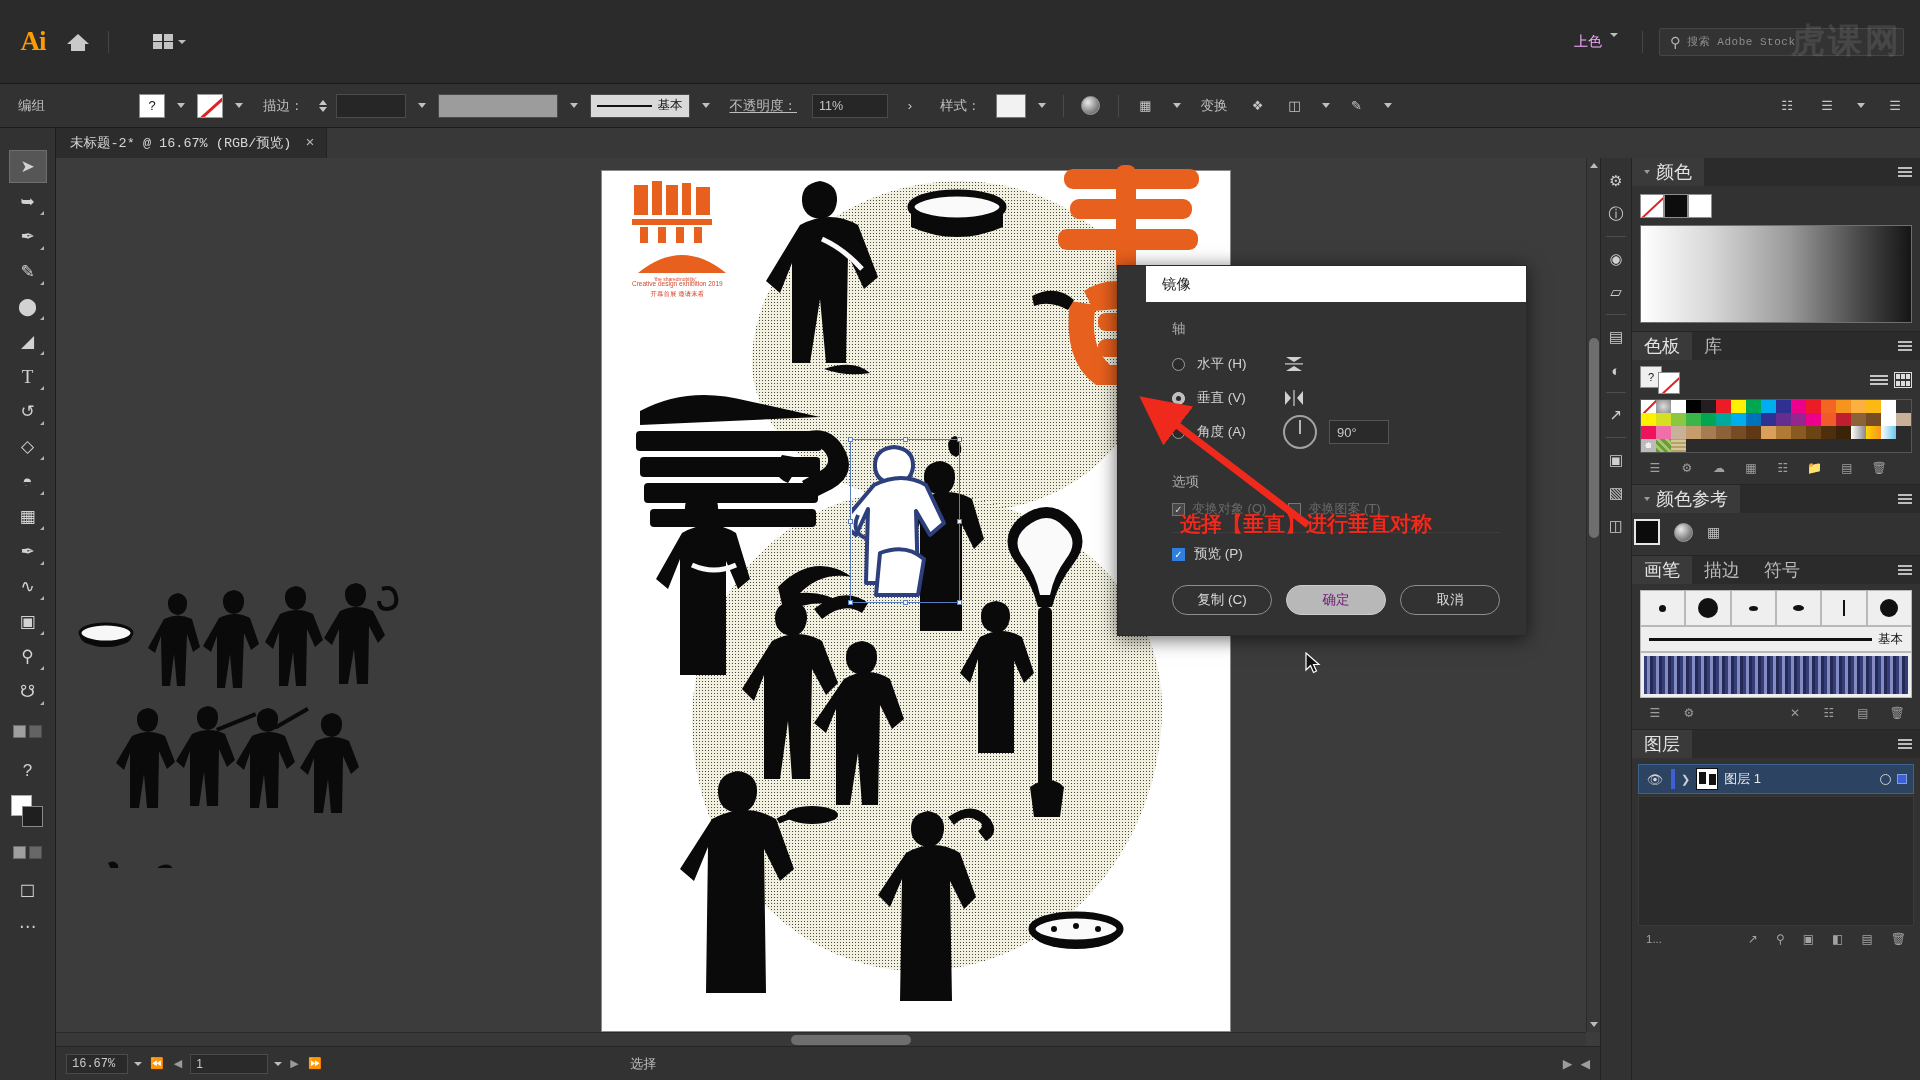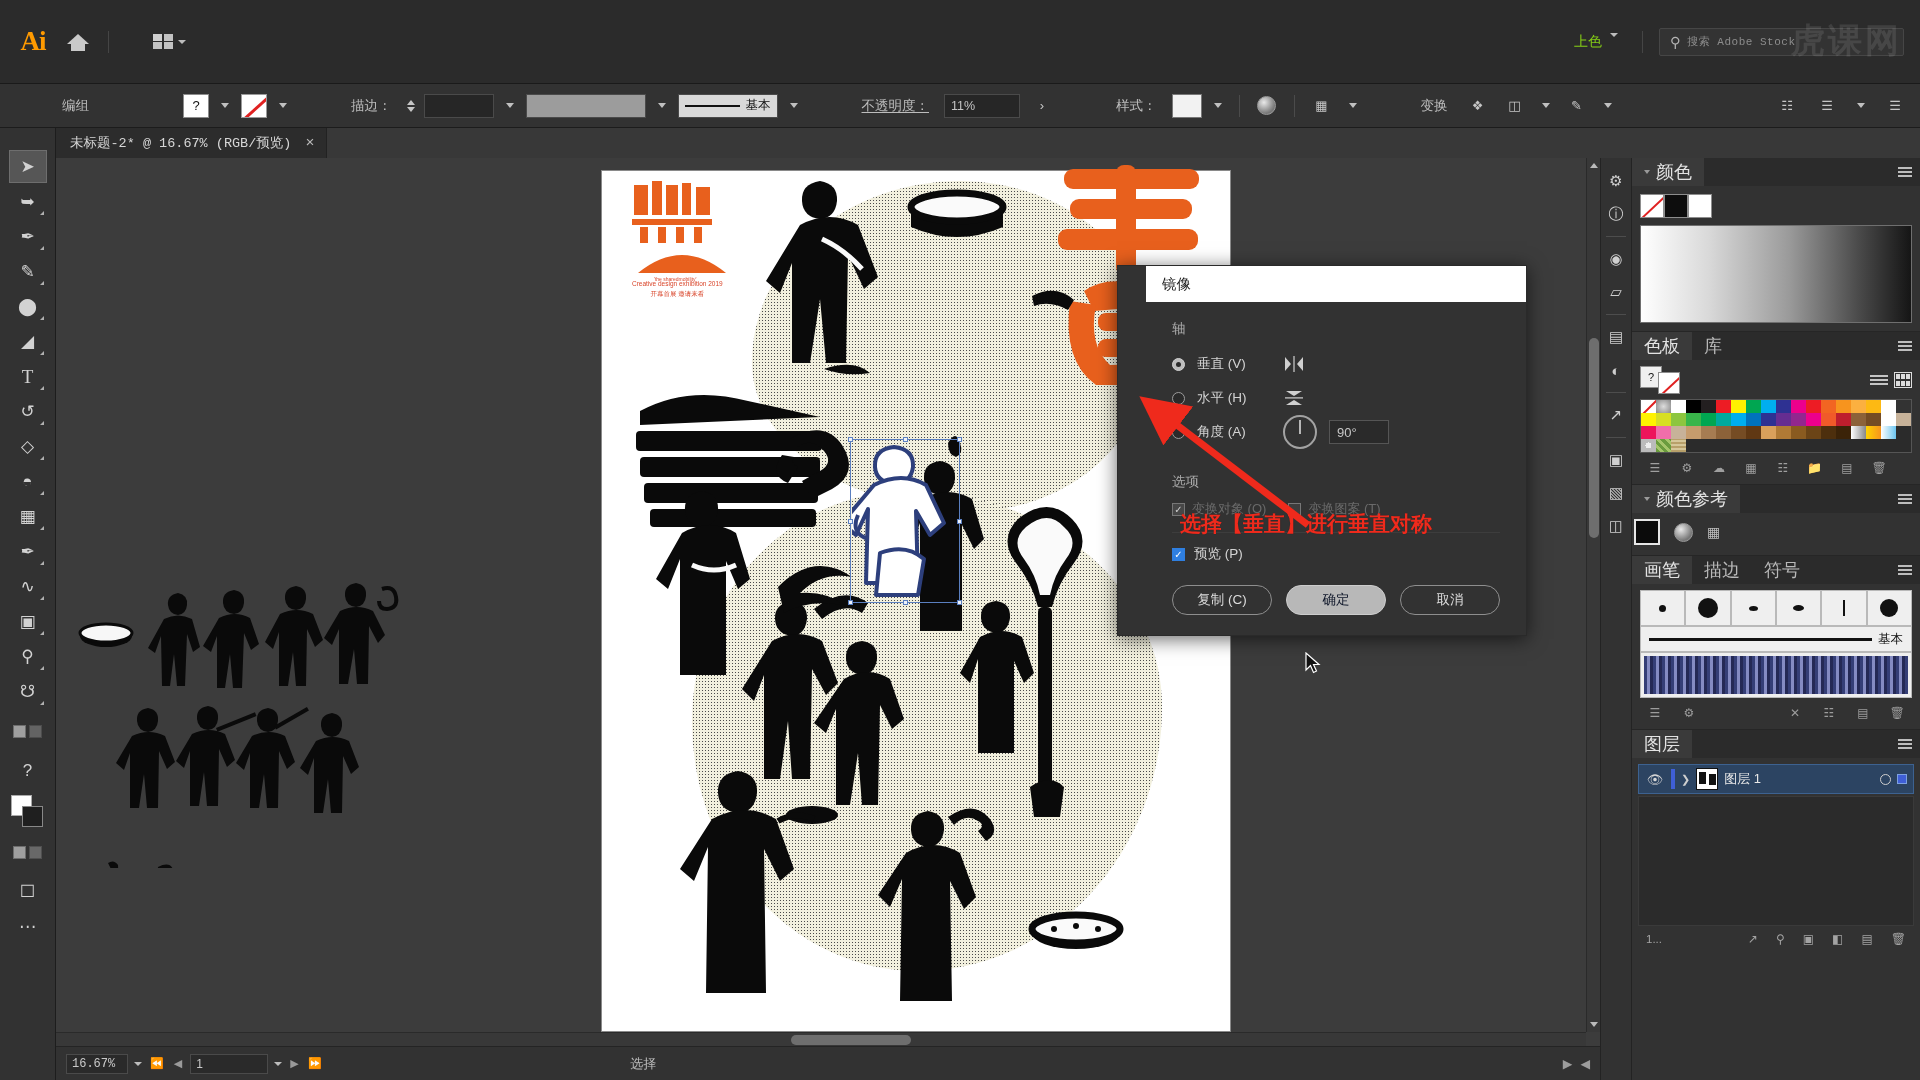--- a/index.html
+++ b/index.html
@@ -37,39 +37,39 @@
   .menu-items { display:flex; align-items:center; margin-left:4px; }
   .menu-item {
     padding:6px 11px; color:#d2d2d2; font-size:14.5px; cursor:default; white-space:nowrap;
   }
   .arrange-box { display:flex; align-items:center; margin-left:30px; gap:5px; padding:4px 6px;}
   .grid-ico { width:20px; height:15px; display:grid; grid-template-columns:1fr 1fr; gap:1.5px; }
   .grid-ico i { background:#c2c2c2; display:block; }
   .grid-ico i:nth-child(1){ background:#cfcfcf }
   .caret { width:0;height:0;border-left:4px solid transparent;border-right:4px solid transparent;border-top:4.5px solid #bdbdbd; }
   .mb-right { margin-left:auto; display:flex; align-items:center; gap:8px; padding-right:16px; }
-  .ws-switch { display:flex; gap:8px; font-size:14px; color:#84cc16; padding:4px 8px;}
+  .ws-switch { display:flex; gap:8px; font-size:14px; color:#f0abfc; padding:4px 8px;}
   .stock-search {
     display:flex; align-items:center; gap:7px; background:#333; border:1px solid #464646;
     border-radius:2px; padding:5px 10px; width:245px; height:28px;
   }
   .stock-search .sq { color:#b5b5b5; font-size:14px; }
   .stock-ph { color:#8d8d8d; font-size:11px; font-family:"Liberation Mono", monospace; letter-spacing:0.5px;}
   .watermark{
     position:absolute; right:18px; top:18px; font-size:34px; color:rgba(255,255,255,0.10);
     font-weight:bold; letter-spacing:3px; pointer-events:none; user-select:none;
   }
 
   
   .ctlbar {
     position:absolute; left:0; top:84px; width:1920px; height:44px;
     background:#323232; border-bottom:1px solid #1c1c1c;
     display:flex; align-items:center; padding:0 10px; gap:7px;
   }
-  .ctl-label { color:#bdbdbd; font-size:13.5px; padding:0 8px;margin-left:44px; }
+  .ctl-label { color:#bdbdbd; font-size:13.5px; padding:0 8px; }
   .sw-box { width:26px; height:24px; border:1px solid #8c8c8c; background:#fff; display:flex; align-items:center; justify-content:center; color:#111; font-size:13px; }
   .sw-none { width:26px; height:24px; border:1px solid #9a9a9a; background:#fff; position:relative; overflow:hidden;}
   .sw-none::after{ content:""; position:absolute; left:-4px; top:11px; width:38px; height:2.5px; background:#e02121; transform:rotate(-42deg); }
   .mini-caret { width:0;height:0;border-left:4px solid transparent;border-right:4px solid transparent;border-top:5px solid #c0c0c0; margin:0 5px;}
   .stepper { display:flex; flex-direction:column; gap:2px; margin-right:2px;}
   .stepper i { width:0;height:0;border-left:4px solid transparent;border-right:4px solid transparent; }
   .stepper i.up { border-bottom:5px solid #c6c6c6; }
   .stepper i.dn { border-top:5px solid #c6c6c6; }
   .field-dark { height:24px; background:#262626; border:1px solid #4a4a4a; width:70px; }
   .field-wide { height:24px; background:#9c9c9c; border:1px solid #4a4a4a; width:120px; }
@@ -241,21 +241,21 @@
   .opt-lbl { font-size:13px; color:#6a6a6a; }
   .dlg-sep { height:1px; background:#3d3d3d; margin:14px 0 12px 0;}
   .prev-row { display:flex; align-items:center; gap:9px; margin-bottom:22px;}
   .prev-lbl { font-size:13.5px; color:#d3d3d3;}
   .btn-row { display:flex; gap:14px; }
   .btn {
     flex:1; height:30px; border-radius:15px; display:flex; align-items:center; justify-content:center;
     font-size:13.5px;
   }
   .btn.ghost { border:1px solid #8e8e8e; color:#dcdcdc; background:transparent;}
-  .btn.primary { background:#b8b8b8; color:#0f172a; border:1px solid #cdcdcd;}
+  .btn.primary { background:#b8b8b8; color:#701a75; border:1px solid #cdcdcd;}
   .annotation {
     position:absolute; left:1180px; top:510px; color:#ef2a1c; font-size:21px; font-weight:bold;
     white-space:nowrap; z-index:60; text-shadow:0 0 1px rgba(0,0,0,.3);
   }
   .arrow-svg { position:absolute; left:1130px; top:395px; z-index:61; pointer-events:none;}
   .cursor-ico { position:absolute; left:1305px; top:652px; z-index:70; }
   .blob {
     position:absolute; background:#f2f0de;
     background-image:radial-gradient(#4a4a4a .7px, transparent .8px);
     background-size:3px 3px;
@@ -641,39 +641,39 @@
       <span class="thumb"></span>
     </div>
   </div>
 
   <div class="dialog">
     <div class="dlg-title">镜像</div>
     <div class="dlg-body">
       <div class="dlg-section">轴</div>
 
       <div class="radio-row">
+        <span class="radio"></span>
+        <span class="rlabel">水平 (H)</span>
+        <span class="axis-ico">
+          <svg width="20" height="18" viewBox="0 0 20 18">
+              <path d="M2 2 L18 2 L10 7z" fill="#d0d0d0"></path>
+              <path d="M10 11 L18 16 L2 16z" fill="#d0d0d0"></path>
+              <rect x="1" y="8.3" width="18" height="1.2" fill="#d0d0d0"></rect>
+            </svg>
+        </span>
+      </div>
+
+      <div class="radio-row">
         <span class="radio on"></span>
         <span class="rlabel">垂直 (V)</span>
         <span class="axis-ico">
           <svg width="22" height="18" viewBox="0 0 22 18">
               <path d="M2 2 L2 16 L8 9z" fill="#d0d0d0"></path>
               <path d="M20 2 L20 16 L14 9z" fill="#d0d0d0"></path>
               <rect x="10.4" y="1" width="1.2" height="16" fill="#d0d0d0"></rect>
-            </svg>
-        </span>
-      </div>
-
-      <div class="radio-row">
-        <span class="radio"></span>
-        <span class="rlabel">水平 (H)</span>
-        <span class="axis-ico">
-          <svg width="20" height="18" viewBox="0 0 20 18">
-              <path d="M2 2 L18 2 L10 7z" fill="#d0d0d0"></path>
-              <path d="M10 11 L18 16 L2 16z" fill="#d0d0d0"></path>
-              <rect x="1" y="8.3" width="18" height="1.2" fill="#d0d0d0"></rect>
             </svg>
         </span>
       </div>
 
       <div class="radio-row">
         <span class="radio"></span>
         <span class="rlabel">角度 (A)</span>
         <span class="angle-dial"></span>
         <span class="angle-input">90°</span>
       </div>

